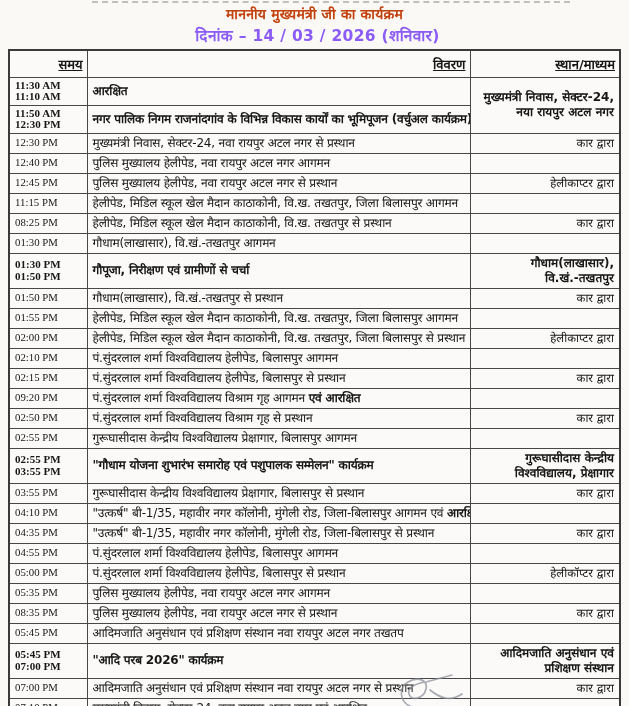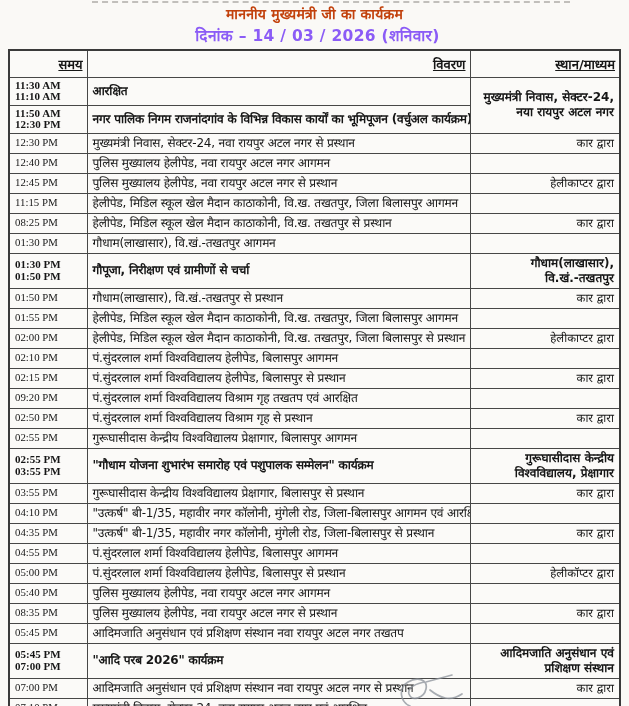--- a/index.html
+++ b/index.html
@@ -43,21 +43,21 @@
   }
   td.desc{
     font-size:12px;line-height:15px;text-align:left;
     white-space:nowrap;letter-spacing:-0.2px;
   }
   td.place{
     text-align:right;font-size:11.5px;line-height:15px;white-space:nowrap;
   }
   tr.bold-row td.time{font-weight:bold;font-size:11px;}
   tr.bold-row td.desc, tr.bold-row td.place{font-weight:bold;font-size:12px;}
-  td.desc b{font-weight:normal;}
+  td.desc b{font-weight:bold;}
   .sig{
     position:absolute;left:396px;top:672px;width:86px;height:40px;
     opacity:.75;
   }
 </style>
 </head>
 <body>
 
 <div class="scan-artifact"></div>
 
@@ -205,21 +205,21 @@
         </td>
         <td class="desc"><span>पं.सुंदरलाल शर्मा विश्वविद्यालय हेलीपेड, बिलासपुर से प्रस्थान</span></td>
         <td class="place">
           <div>कार द्वारा</div>
         </td>
       </tr>
       <tr>
         <td class="time">
           <div>09:20 PM</div>
         </td>
-        <td class="desc"><span>पं.सुंदरलाल शर्मा विश्वविद्यालय विश्राम गृह तखतप </span><b>एवं आरक्षित</b></td>
+        <td class="desc"><span>पं.सुंदरलाल शर्मा विश्वविद्यालय विश्राम गृह आगमन </span><b>एवं आरक्षित</b></td>
         <td class="place">
           <div>&nbsp;</div>
         </td>
       </tr>
       <tr>
         <td class="time">
           <div>02:50 PM</div>
         </td>
         <td class="desc"><span>पं.सुंदरलाल शर्मा विश्वविद्यालय विश्राम गृह से प्रस्थान</span></td>
         <td class="place">
@@ -286,21 +286,21 @@
         <td class="time">
           <div>05:00 PM</div>
         </td>
         <td class="desc"><span>पं.सुंदरलाल शर्मा विश्वविद्यालय हेलीपेड, बिलासपुर से प्रस्थान</span></td>
         <td class="place">
           <div>हेलीकॉप्टर द्वारा</div>
         </td>
       </tr>
       <tr>
         <td class="time">
-          <div>05:40 PM</div>
+          <div>05:35 PM</div>
         </td>
         <td class="desc"><span>पुलिस मुख्यालय हेलीपेड, नवा रायपुर अटल नगर आगमन</span></td>
         <td class="place">
           <div>&nbsp;</div>
         </td>
       </tr>
       <tr>
         <td class="time">
           <div>08:35 PM</div>
         </td>

